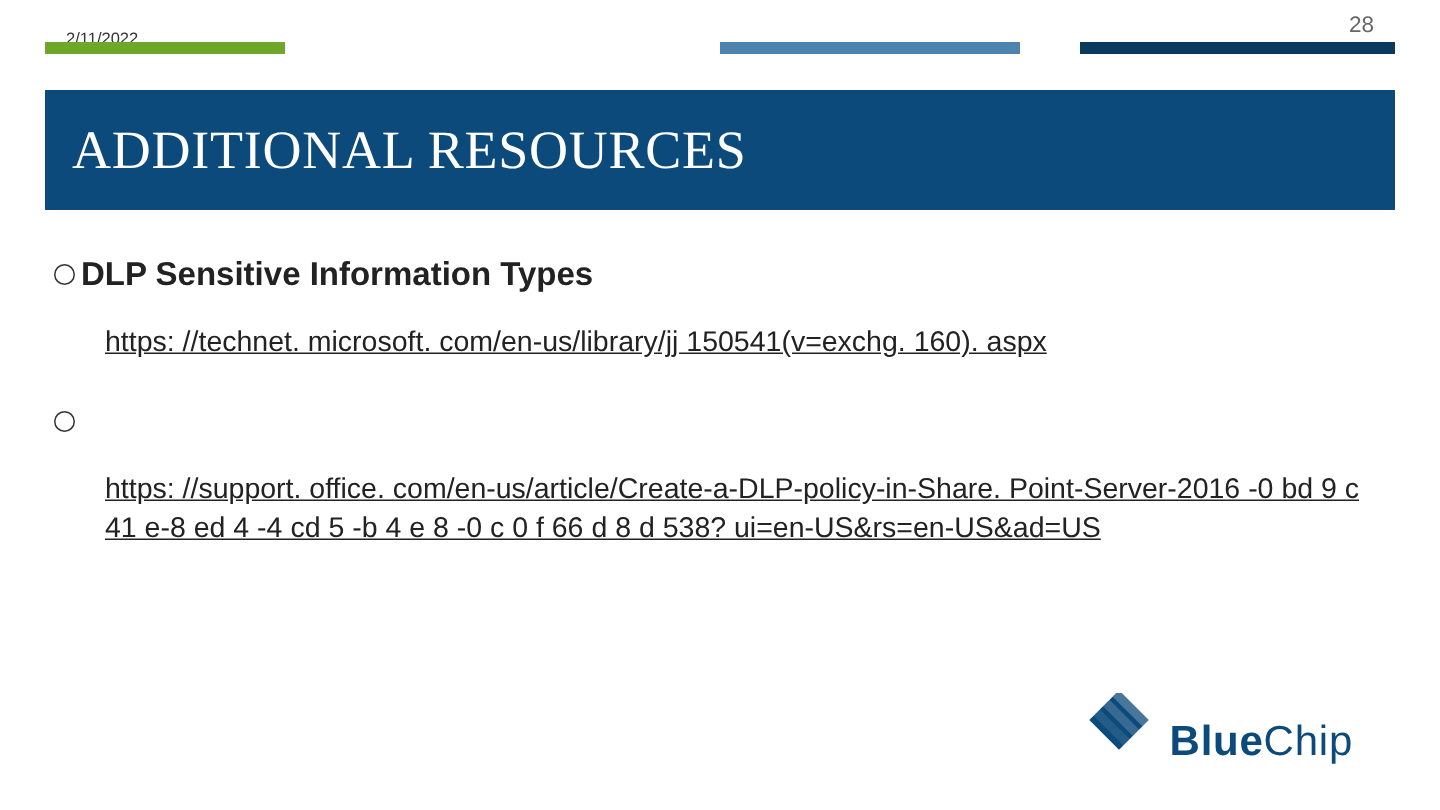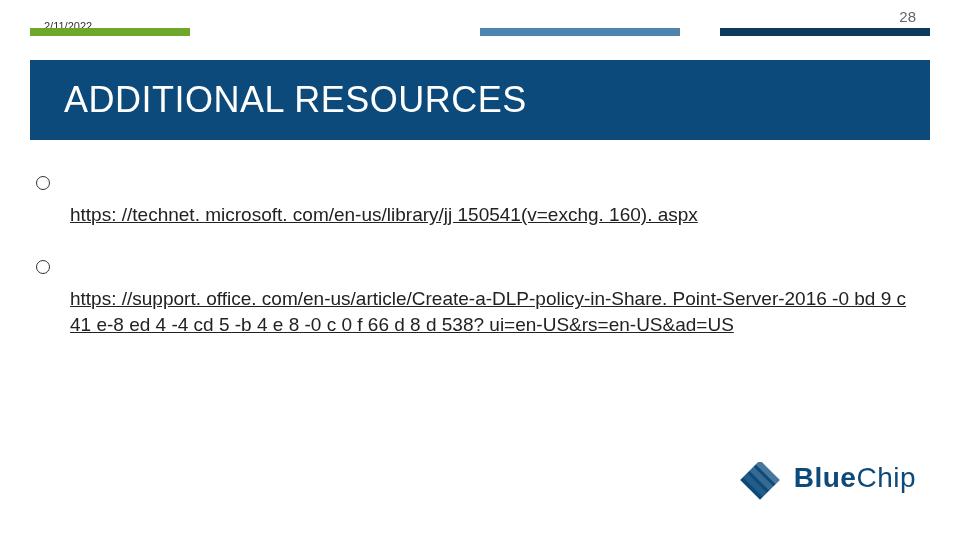--- a/index.html
+++ b/index.html
@@ -6,27 +6,27 @@
   .slide{position:relative;width:960px;height:540px}
   .date{position:absolute;top:20px;left:44px;font-size:11px;color:#333}
   .pagenum{position:absolute;top:8px;right:44px;font-size:15px;color:#666}
   .rule{position:absolute;left:30px;top:28px;width:900px;height:8px;display:flex}
   .rule .seg1{width:160px;background:#6ea72a}
   .rule .seg2{flex:1;background:#fff}
   .rule .seg3{width:200px;background:#4f83b0}
   .rule .seg4{width:40px;background:#fff}
   .rule .seg5{width:210px;background:#0b3a5e}
   .titlebar{position:absolute;left:30px;top:60px;width:900px;height:80px;background:#0b4a7a;display:flex;align-items:center}
-  .titlebar h1{margin:0;color:#fff;font-size:36px;font-weight:400;letter-spacing:0.5px;padding-left:34px;font-family:Liberation Sans, sans-serif}
+  .titlebar h1{margin:0;color:#fff;font-size:36px;font-weight:400;letter-spacing:0.5px;padding-left:18px;font-family:Liberation Serif, serif}
   .content{position:absolute;left:36px;top:170px;width:880px}
   .item{margin-bottom:26px}
   .item-title{font-size:22px;font-weight:600;color:#222;line-height:1.2}
   .bullet-ring{display:inline-block;width:12px;height:12px;border:1.8px solid #333;border-radius:50%;vertical-align:middle;margin-right:4px;position:relative;top:-1px}
-  .item a{display:block;font-size:19px;color:#222;text-decoration:underline;margin-left:34px;margin-top:6px;word-break:break-word;line-height:1.35}
-  .logo{position:absolute;right:44px;bottom:30px;display:flex;align-items:flex-start;gap:10px}
+  .item a{display:block;font-size:19px;color:#222;text-decoration:underline;margin-left:34px;margin-top:20px;word-break:break-word;line-height:1.35}
+  .logo{position:absolute;right:58px;bottom:30px;display:flex;align-items:flex-end;gap:10px}
   .logo-mark{width:48px;height:48px;position:relative}
   .logo-mark svg{width:48px;height:48px}
   .logo-text{font-size:28px;font-weight:500;color:#0b4a7a;letter-spacing:0.5px}
   .logo-text .bold{font-weight:700}
 </style>
 </head>
 <body>
 
 <div class="slide">
   <div class="date">2/11/2022</div>
@@ -40,21 +40,21 @@
     <div class="seg5"></div>
   </div>
 
   <div class="titlebar">
     <h1>ADDITIONAL RESOURCES</h1>
   </div>
 
   <div class="content">
     <div class="item">
       <div class="item-title">
-        <span class="bullet-ring"></span>
+        <span class="bullet-ring"></span><span>DLP Sensitive Information Types</span>
       </div>
       <a href="#">https: //technet. microsoft. com/en-us/library/jj 150541(v=exchg. 160). aspx</a>
     </div>
     <div class="item">
       <div class="item-title">
         <span class="bullet-ring"></span>
       </div>
       <a href="#">https: //support. office. com/en-us/article/Create-a-DLP-policy-in-Share. Point-Server-2016 -0 bd 9 c 41 e-8 ed 4 -4 cd 5 -b 4 e 8 -0 c 0 f 66 d 8 d 538? ui=en-US&amp;rs=en-US&amp;ad=US</a>
     </div>
   </div>

